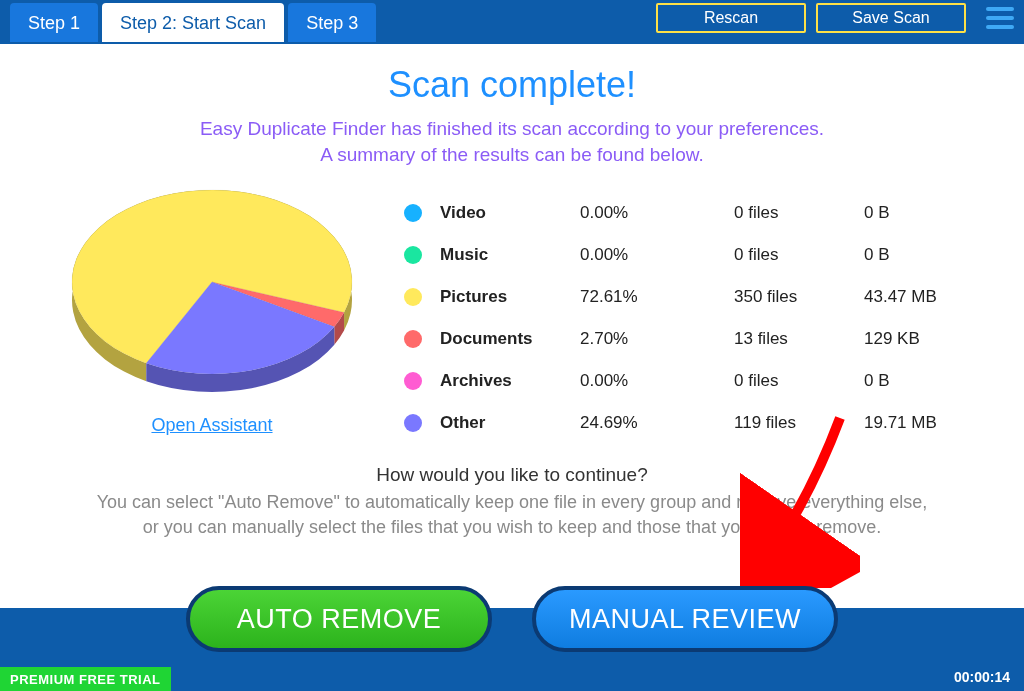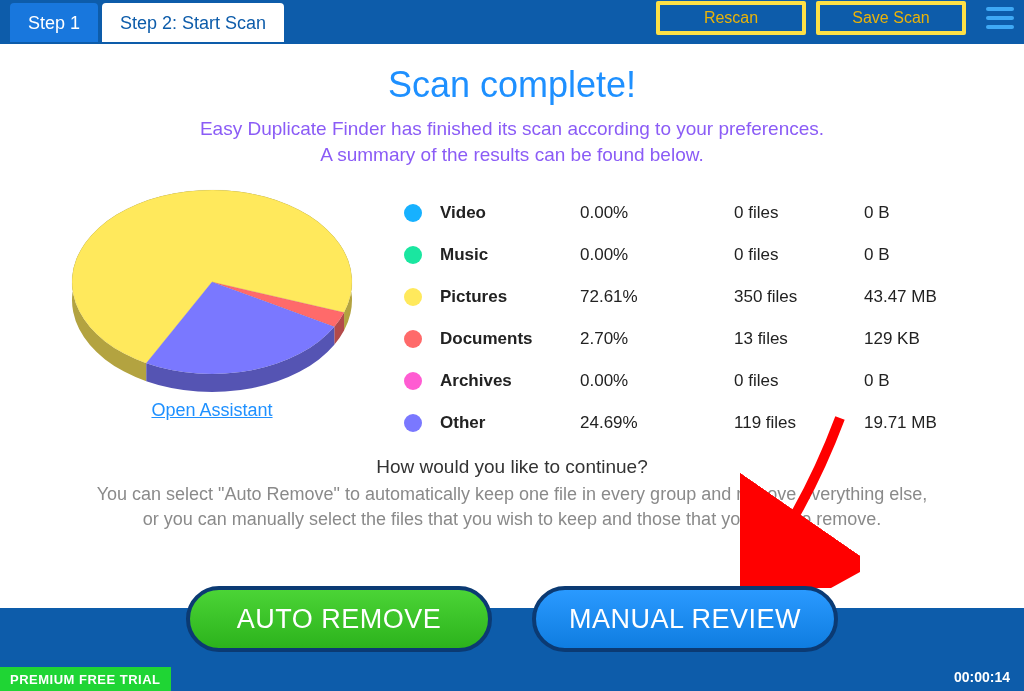--- a/index.html
+++ b/index.html
@@ -28,22 +28,22 @@
     border-top-right-radius: 4px;
     cursor: pointer;
   }
   .tab.active {
     background: #fff;
     color: #0d5caa;
   }
   .header-spacer { flex: 1; }
   .header-buttons { display: flex; gap: 10px; align-items:center; padding-bottom:8px;}
   .hbtn {
-    border: 4px solid #fde047;
-    color: #eab308;
+    border: 2px solid #fde047;
+    color: #ffffff;
     background: transparent;
     padding: 4px 0;
     width: 150px;
     font-size: 16px;
     border-radius: 2px;
     cursor: pointer;
     text-align:center;
   }
   .hamburger {
     width: 28px;
@@ -79,21 +79,21 @@
     margin-top: 5px;
   }
   .pie-col { width: 360px; text-align:center;}
   .pie-svg { display:block; margin: 0 auto; }
   .assistant-link {
     color: #1e90ff;
     text-decoration: underline;
     font-size: 18px;
     cursor: pointer;
     display:inline-block;
-    margin-top: 3px;
+    margin-top: 18px;
   }
   .legend-col {
     text-align: left;
     padding-top: 15px;
   }
   .legend-row {
     display: flex;
     align-items: center;
     padding: 11px 0;
     font-size: 17px;
@@ -104,21 +104,21 @@
     margin-right: 18px;
     flex-shrink:0;
   }
   .lname { width: 140px; font-weight: 700; }
   .lperc { width: 110px; }
   .lfiles { width: 130px; margin-left: 44px; }
   .lsize { width: 110px; }
   .prompt {
     color: #333;
     font-size: 19px;
-    margin-top: 12px;
+    margin-top: 20px;
   }
   .prompt-sub {
     color: #8a8a8a;
     font-size: 18px;
     line-height: 1.35;
     margin-top: 4px;
     padding: 0 10px;
   }
   .buttons-bar {
     position: absolute;
@@ -184,20 +184,21 @@
     pointer-events:none;
   }
 </style>
 </head>
 <body>
 
 <div class="header">
   <div class="tabs">
     <div class="tab">Step 1</div>
     <div class="tab active">Step 2: Start Scan</div>
+    <div class="tab">Step 3</div>
   </div>
   <div class="header-spacer"></div>
   <div class="header-buttons">
     <div class="hbtn">Rescan</div>
     <div class="hbtn">Save Scan</div>
     <div class="hamburger">
       <div></div>
         <div></div>
         <div></div>
     </div>

